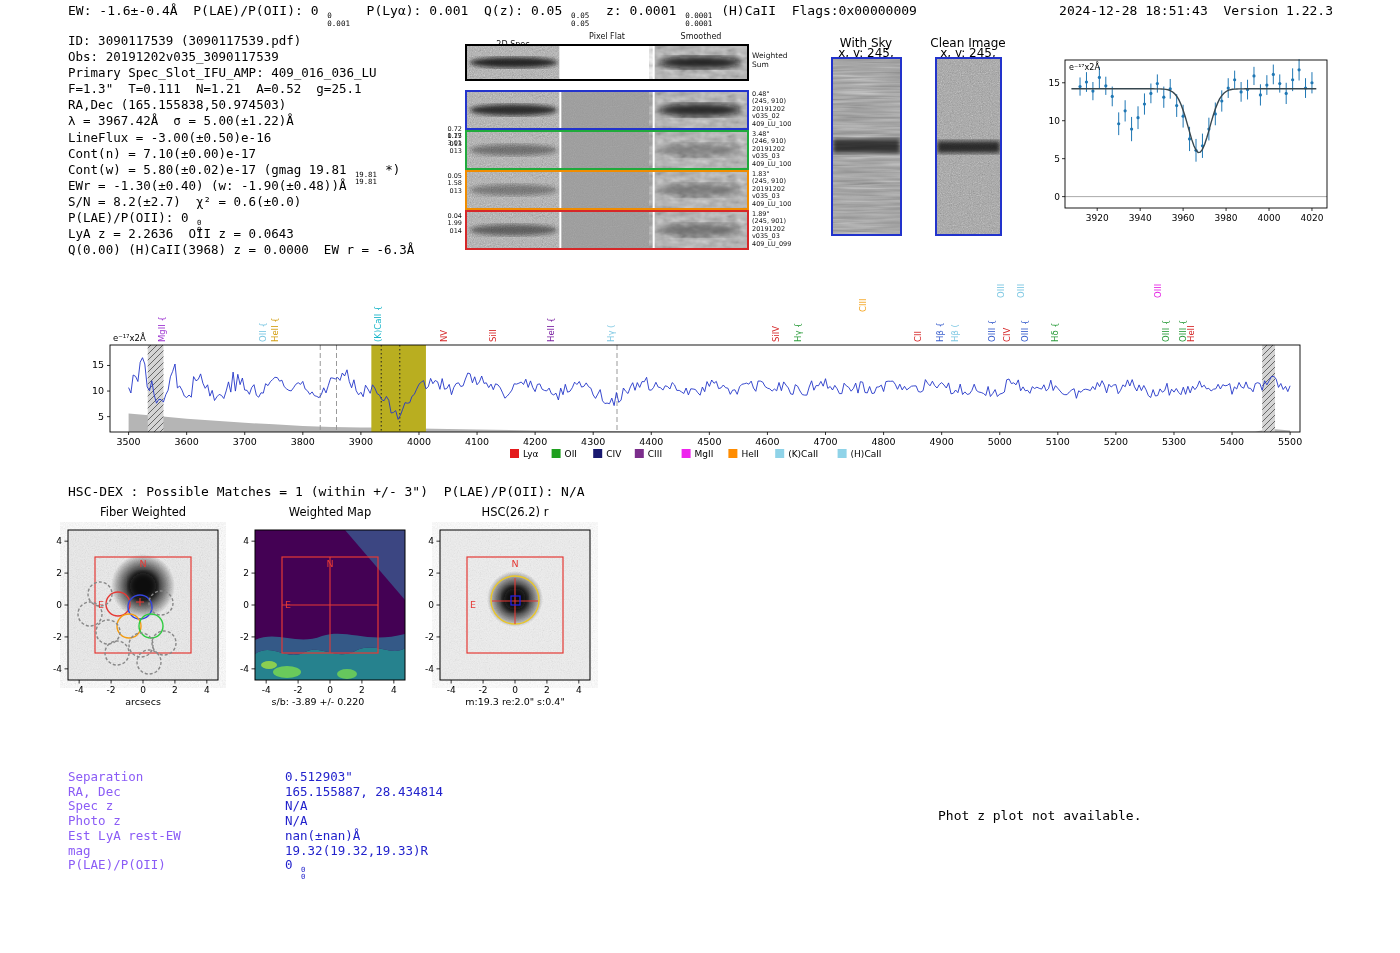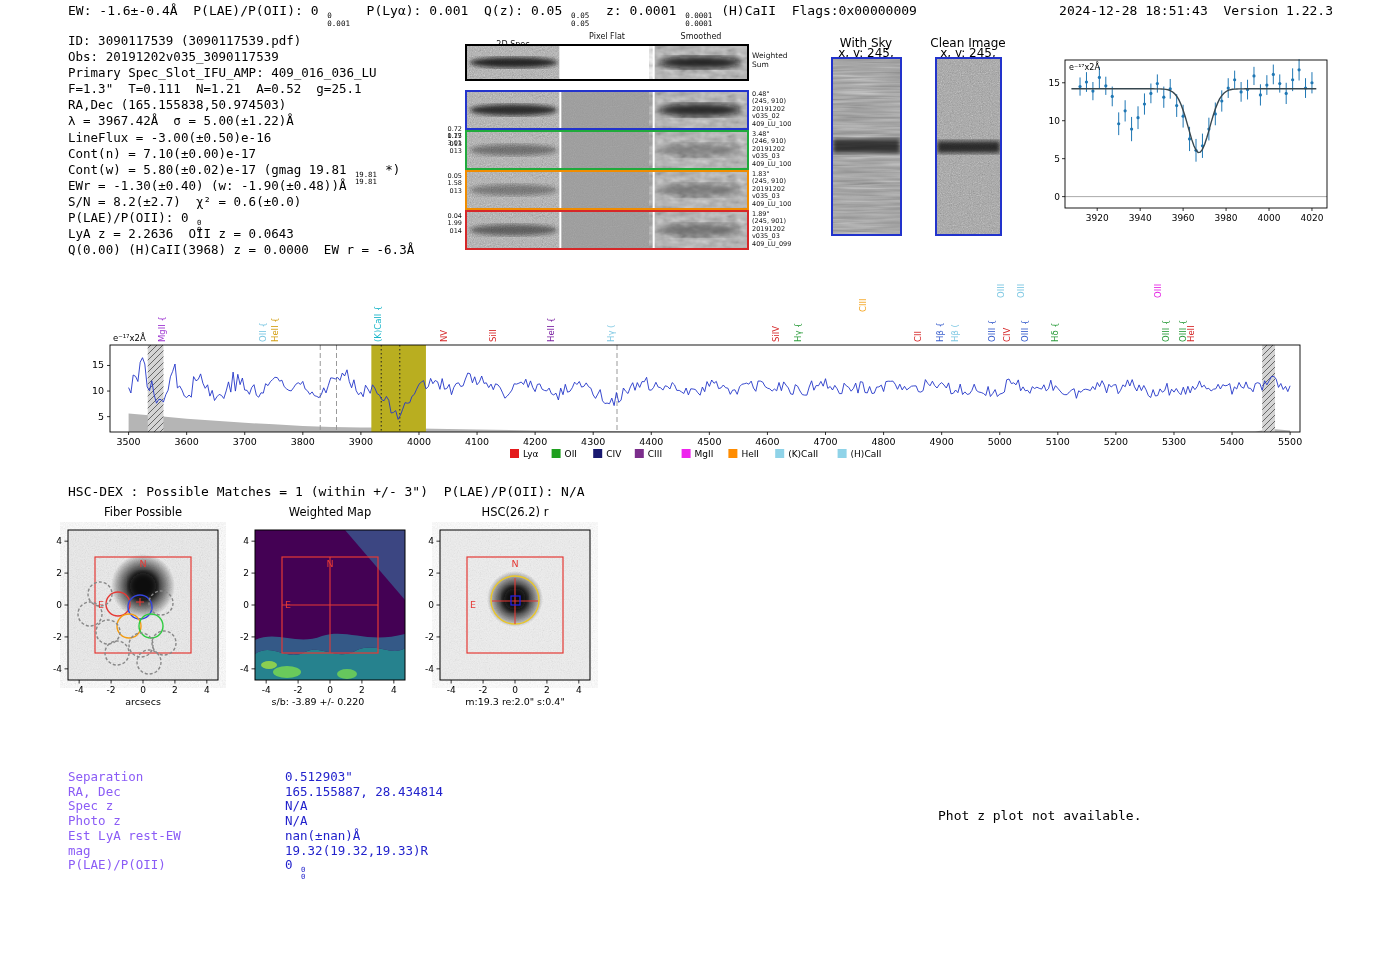--- a/index.html
+++ b/index.html
@@ -395,21 +395,21 @@
         <text x="669.4" y="189" fill="#000">HeII</text>
         <rect x="703.1999999999999" y="181" width="9" height="9" fill="#8fd3e8"></rect>
         <text x="716.1999999999999" y="189" fill="#000">(K)CaII</text>
         <rect x="765.5999999999999" y="181" width="9" height="9" fill="#8fd3e8"></rect>
         <text x="778.5999999999999" y="189" fill="#000">(H)CaII</text>
       </g>
     </svg>
 
   <div class="abs mono" style="left:68px;top:484px;font-size:13px;white-space:pre">HSC-DEX : Possible Matches = 1 (within +/- 3")  P(LAE)/P(OII): N/A</div>
 
-  <div class="abs ctitle" style="left:68px;top:505px;width:150px">Fiber Possible</div>
+  <div class="abs ctitle" style="left:68px;top:505px;width:150px">Fiber Weighted</div>
   <div class="abs ctitle" style="left:255px;top:505px;width:150px">Weighted Map</div>
   <div class="abs ctitle" style="left:440px;top:505px;width:150px">HSC(26.2) r</div>
 
   <svg class="abs" id="cutout-0" style="left:40px;top:522px" width="200" height="186">
     <rect x="28" y="8" width="150" height="150" fill="#ececec"></rect>
     <rect x="28" y="8" width="150" height="150" filter="url(#nzf)" opacity="0.30"></rect>
     <circle cx="103" cy="64" r="32" fill="url(#blobg)"></circle>
     <circle cx="103" cy="64" r="13" fill="#0a0a0a" filter="url(#blur3)"></circle>
     <rect x="55" y="35" width="96" height="96" fill="none" stroke="#e53935" stroke-width="1.2"></rect>
     <g stroke="#e53935" stroke-width="1.1">

